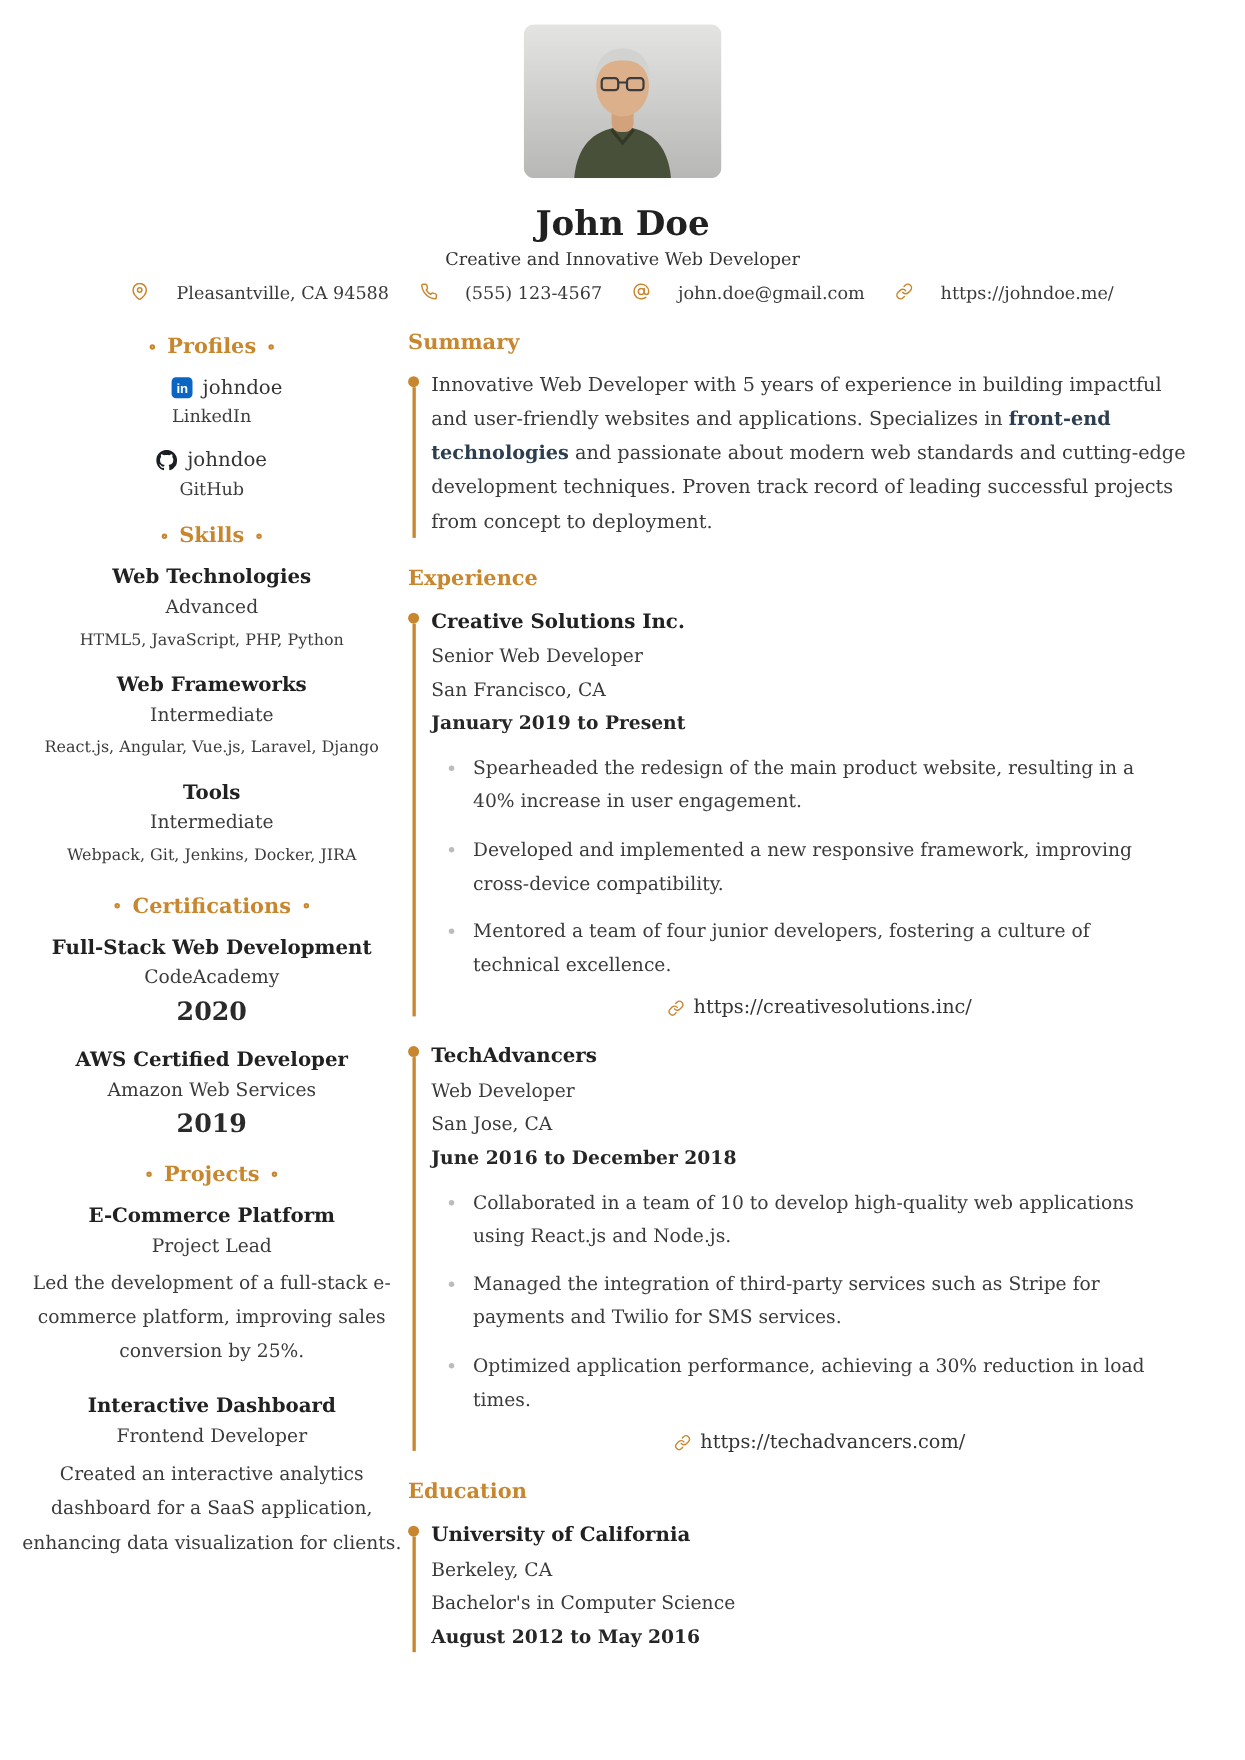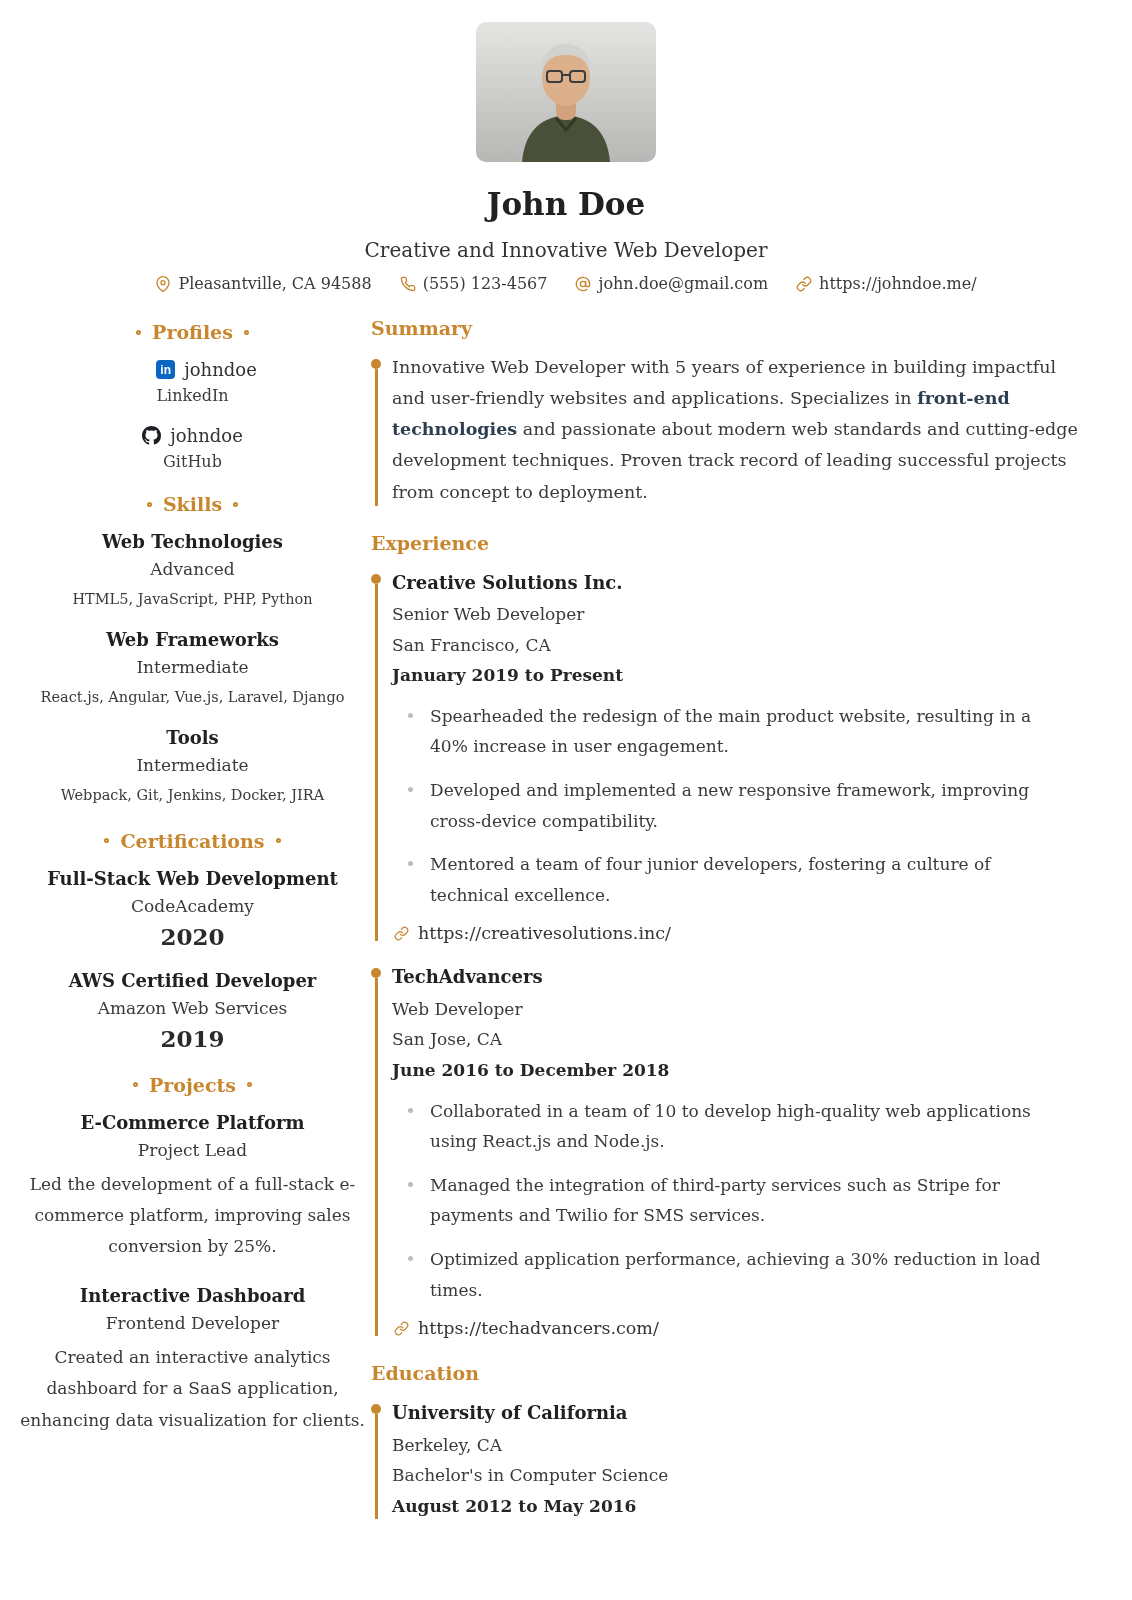--- a/index.html
+++ b/index.html
@@ -13,23 +13,23 @@
   html,body{margin:0;padding:0;}
   body{
     width:1132px;min-height:1600px;background:#ffffff;
     font-family:"DejaVu Serif","Liberation Serif",serif;
     color:var(--body);
   }
   
   .header{text-align:center;padding-top:22px;}
   .photo{width:180px;height:140px;border-radius:10px;margin:0 auto;overflow:hidden;display:block;}
   .name{font-size:31px;font-weight:700;color:var(--dark);margin:24px 0 2px;}
-  .subtitle{font-size:20px;color:#333;margin:16px 0 12px;}
+  .subtitle{font-size:16px;color:#333;margin:4px 0 12px;}
   .contact{display:flex;justify-content:center;align-items:center;gap:28px;font-size:16px;color:#3a3a3a;}
-  .contact .c-item{display:flex;align-items:center;gap:7px;}
+  .contact .c-item{display:flex;align-items:flex-start;gap:25px;}
   .icon-svg{width:16px;height:16px;display:block;}
   
   .body-grid{display:grid;grid-template-columns:345px 1fr;column-gap:6px;padding:24px 36px 0 20px;align-items:start;}
   
   .sidebar{text-align:center;}
   .side-heading{color:var(--accent);font-weight:700;font-size:19px;display:flex;align-items:center;justify-content:center;gap:11px;margin:22px 0 16px;}
   .side-heading:first-child{margin-top:4px;}
   .ring{width:5px;height:5px;border:2px solid var(--accent);border-radius:50%;display:inline-block;flex:0 0 auto;}
   .profile-item{margin-bottom:20px;}
   .profile-row{display:flex;align-items:center;justify-content:center;gap:9px;font-size:18px;color:#333;}
@@ -56,21 +56,21 @@
   .t-dot{position:absolute;left:0;top:7px;width:10px;height:10px;border-radius:50%;background:var(--accent);}
   .t-line{position:absolute;left:3.5px;top:17px;bottom:2px;width:3px;background:var(--accent);}
   .summary-text{font-size:17.5px;line-height:1.78;margin:0;max-width:700px;}
   .emph{color:var(--emphasis);font-weight:700;}
   .entry-head{font-size:17px;line-height:1.8;}
   .company{font-weight:700;font-size:18px;color:var(--dark);}
   .dates{font-weight:700;color:#262626;}
   ul.bullets{list-style:none;margin:10px 0 4px;padding:0 0 0 16px;max-width:680px;}
   ul.bullets li{position:relative;padding-left:22px;font-size:17px;line-height:1.8;margin-bottom:13px;}
   .b-dot{position:absolute;left:0;top:12px;width:5px;height:5px;border-radius:50%;background:var(--bullet);}
-  .entry-link{display:flex;align-items:center;gap:9px;font-size:17.5px;color:#333;margin-top:2px;padding-left:2px;}
+  .entry-link{display:flex;align-items:center;gap:9px;font-size:17.5px;color:#333;margin-top:2px;padding-left:2px;justify-content:center;}
 </style>
 </head>
 <body>
 
 <div class="header">
   <span class="photo">
     <svg class="icon-svg" style="width:180px;height:140px" viewBox="0 0 180 140">
       <defs>
         <linearGradient id="bgph" x1="0" y1="0" x2="0" y2="1">
           <stop offset="0" stop-color="#e4e4e2"></stop>

